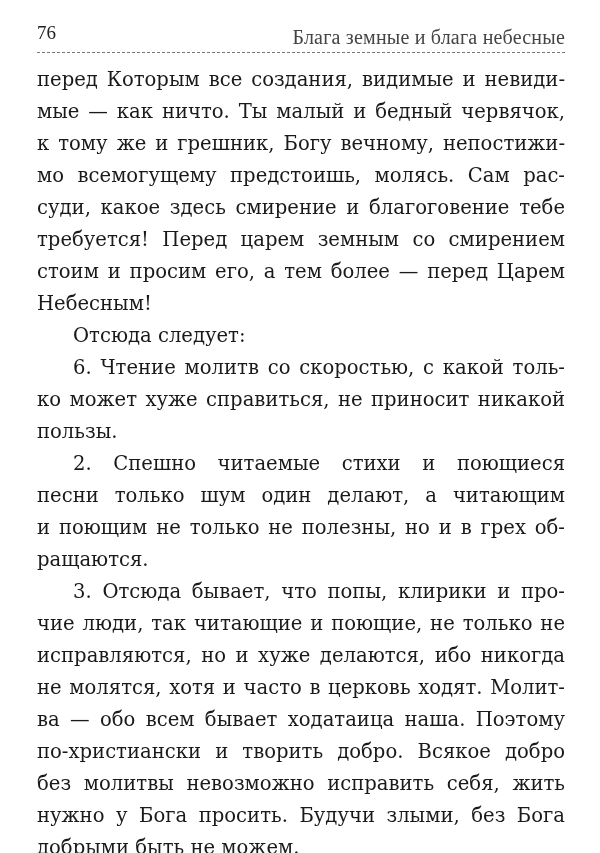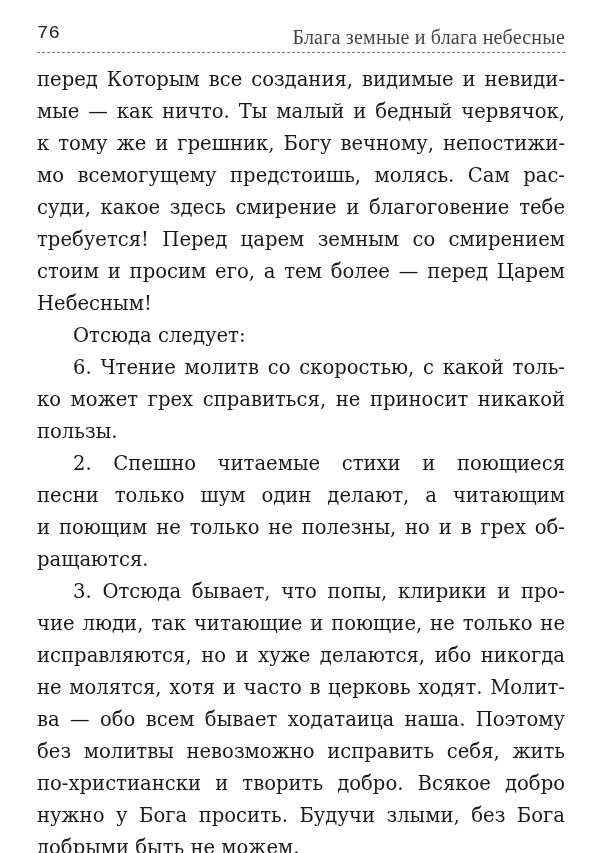--- a/index.html
+++ b/index.html
@@ -25,21 +25,21 @@
       position: absolute;
       left: 0;
       top: 22px;
       width: 528px;
       height: 24px;
     }
     .page-number {
       position: absolute;
       left: 0;
       top: 0;
-      font-family: Liberation Mono, monospace;
+      font-family: Liberation Serif, serif;
       font-size: 19px;
       color: #222;
     }
     .running-title {
       position: absolute;
       right: 0;
       top: 4px;
       font-family: "Liberation Serif", serif;
       font-size: 20px;
       color: #444;
@@ -102,37 +102,37 @@
       <span class="line">стоим и просим его, а тем более — перед Царем</span>
       <span class="line last">Небесным!</span>
     </div>
 
     <div class="paragraph">
       <span class="line indent last">Отсюда следует:</span>
     </div>
 
     <div class="paragraph">
       <span class="line indent">6. Чтение молитв со скоростью, с какой толь-</span>
-      <span class="line">ко может грех справиться, не приносит никакой</span>
+      <span class="line">ко может хуже справиться, не приносит никакой</span>
       <span class="line last">пользы.</span>
     </div>
 
     <div class="paragraph">
       <span class="line indent">2. Спешно читаемые стихи и поющиеся</span>
       <span class="line">песни только шум один делают, а читающим</span>
       <span class="line">и поющим не только не полезны, но и в грех об-</span>
       <span class="line last">ращаются.</span>
     </div>
 
     <div class="paragraph">
       <span class="line indent">3. Отсюда бывает, что попы, клирики и про-</span>
       <span class="line">чие люди, так читающие и поющие, не только не</span>
       <span class="line">исправляются, но и хуже делаются, ибо никогда</span>
       <span class="line">не молятся, хотя и часто в церковь ходят. Молит-</span>
       <span class="line">ва — обо всем бывает ходатаица наша. Поэтому</span>
+      <span class="line">по-христиански и творить добро. Всякое добро</span>
       <span class="line">без молитвы невозможно исправить себя, жить</span>
-      <span class="line">по-христиански и творить добро. Всякое добро</span>
       <span class="line">нужно у Бога просить. Будучи злыми, без Бога</span>
       <span class="line last">добрыми быть не можем.</span>
     </div>
 
   </div>
 </div>
 
 </body></html>

